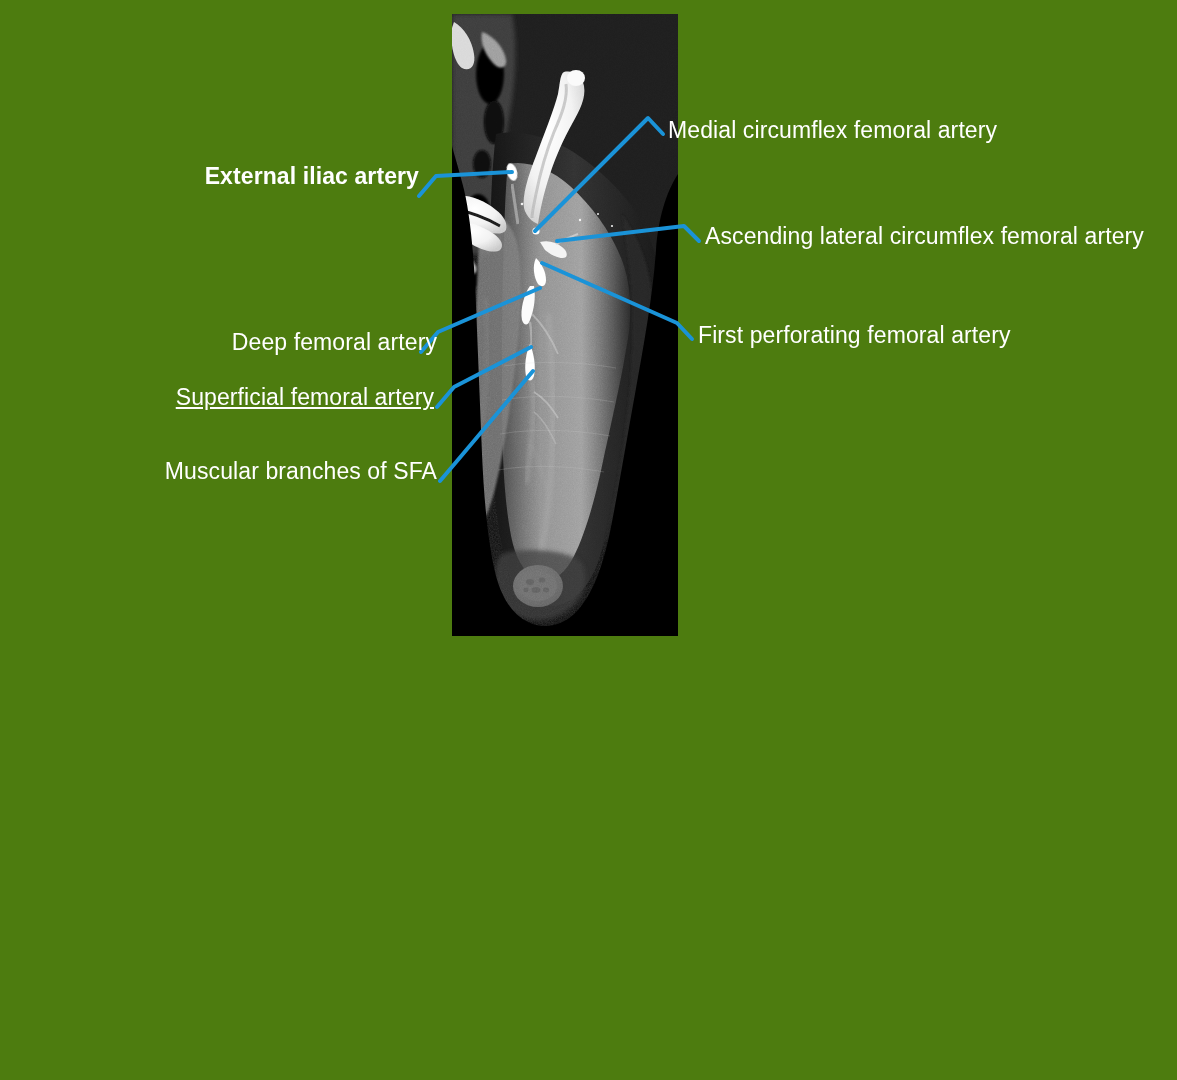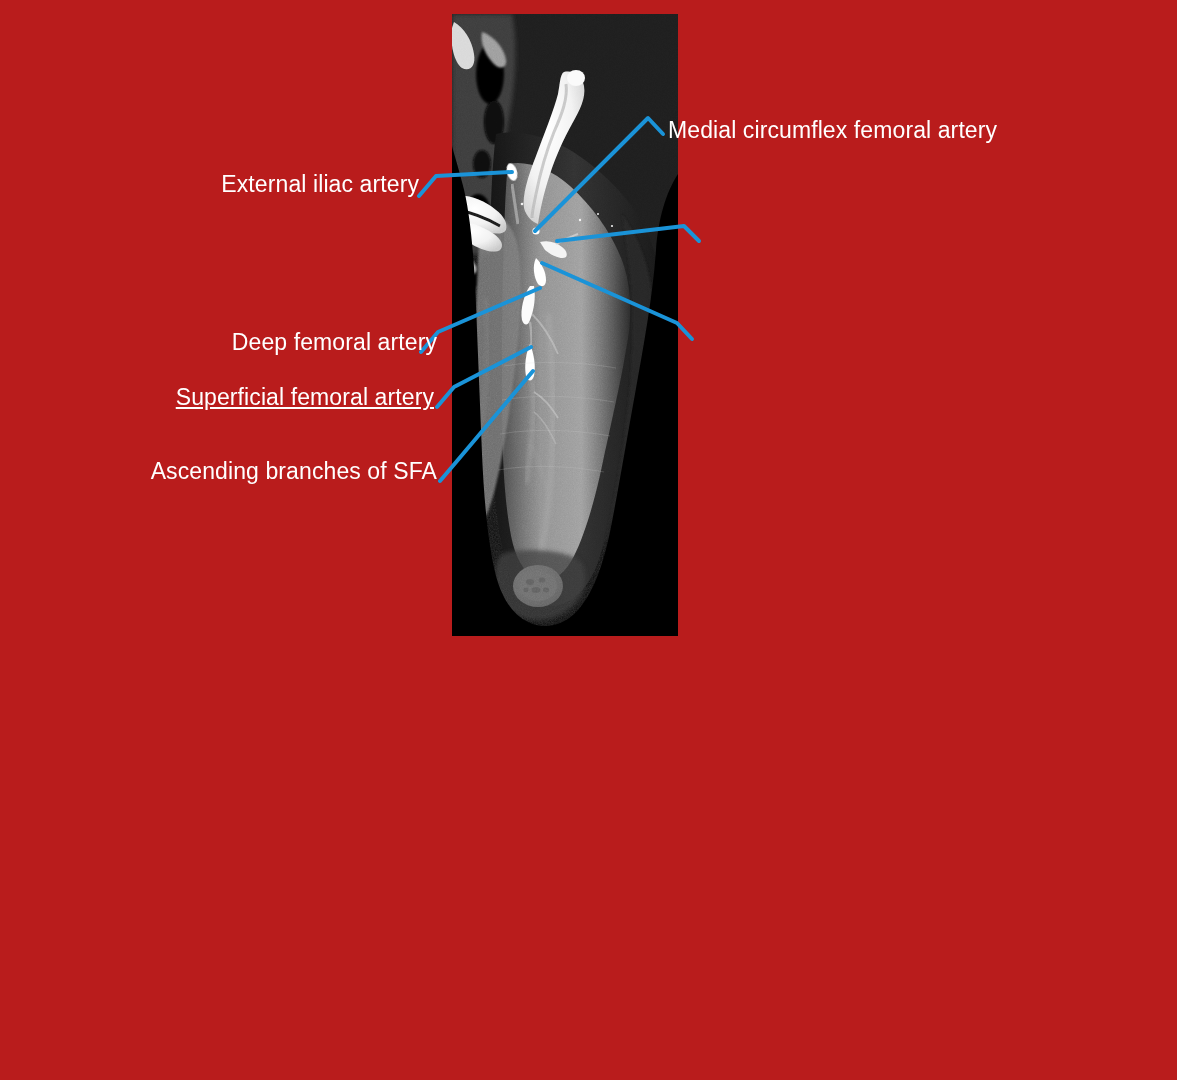--- a/index.html
+++ b/index.html
@@ -1,18 +1,18 @@
 <!DOCTYPE html>
 <html><head>
 <meta charset="utf-8">
 <style>
   html,body{margin:0;padding:0;background:#000;}
   body{width:1177px;height:1080px;overflow:hidden;
        font-family:"Liberation Sans",sans-serif;}
-  #figure{position:relative;width:1177px;height:1080px;background:#b91c1c;}
+  #figure{position:relative;width:1177px;height:1080px;background:#4d7c0f;}
 
   
   #ct-wrap{position:absolute;left:452px;top:14px;width:226px;height:622px;}
   #ct-svg{display:block;width:226px;height:622px;}
 
   
   #leader-svg{position:absolute;left:0;top:0;width:1177px;height:1080px;
               pointer-events:none;}
 
   .lbl{position:absolute;color:#ffffff;font-size:23px;line-height:25px;
@@ -227,23 +227,25 @@
         <polyline points="699,241 684,226 557,241" stroke="#1a93d8"></polyline>
         <polyline points="692,339 677,323 542,263" stroke="#1a93d8"></polyline>
         <polyline points="421,352 438,332 540,288" stroke="#1a93d8"></polyline>
         <polyline points="437,407 454,387 531,347" stroke="#1a93d8"></polyline>
         <polyline points="440,481 457,461 533,371" stroke="#1a93d8"></polyline>
       </g>
   </svg>
 
   <div class="lbl right" style="left:668px;top:118px;">Medial circumflex femoral artery</div>
 
-
-
-  <div class="lbl left" style="left:0px;width:419px;top:172px;">External iliac artery</div>
+  <div class="lbl right" style="left:705px;top:224px;">Ascending lateral circumflex femoral artery</div>
+
+  <div class="lbl right" style="left:698px;top:323px;">First perforating femoral artery</div>
+
+  <div class="lbl left" style="left:0px;width:419px;top:164px;font-weight:bold;">External iliac artery</div>
 
   <div class="lbl left" style="left:0px;width:418px;top:330px;margin-left:19px;">Deep femoral artery</div>
 
   <div class="lbl left" style="left:0px;width:434px;top:385px;text-decoration:underline;">Superficial femoral artery</div>
 
-  <div class="lbl left" style="left:0px;width:437px;top:459px;">Ascending branches of SFA</div>
+  <div class="lbl left" style="left:0px;width:437px;top:459px;">Muscular branches of SFA</div>
 
 </div>
 
 </body></html>

